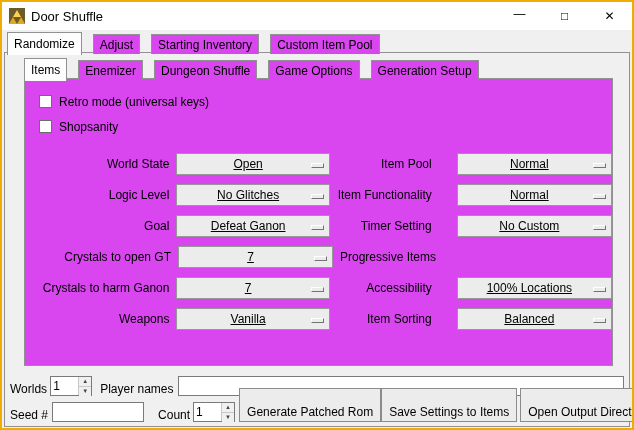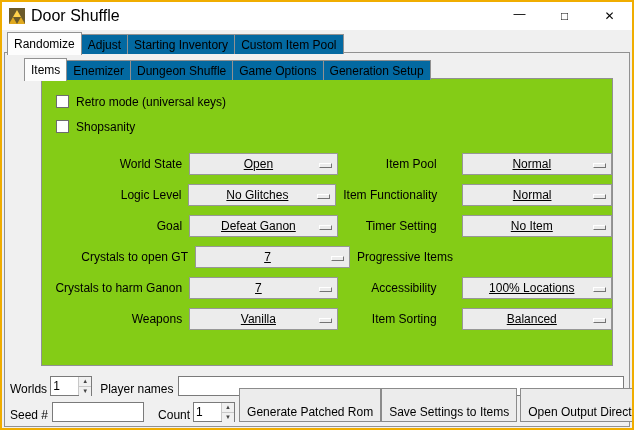--- a/index.html
+++ b/index.html
@@ -8,40 +8,40 @@
 
   .window {
     position:relative; width:634px; height:430px;
     background:#f0f0f0; border:2px solid var(--accent,#f0ad00);
     overflow:hidden;
   }
 
   
   .titlebar { height:28px; background:#fff; display:flex; align-items:center; padding-left:7px; }
   .app-icon { width:16px; height:16px; margin-right:6px; flex:0 0 auto; }
-  .title-text { font-size:16px; }
+  .title-text { font-size:13px; }
   .win-controls { margin-left:auto; display:flex; height:28px; }
   .win-btn { width:45px; height:28px; display:flex; align-items:center; justify-content:center;
              font-size:12px; cursor:default; }
   .win-btn.min span { position:relative; top:-2px; }
 
   
-  .tabs { display:flex; align-items:flex-end; position:absolute; z-index:3; }
+  .tabs { display:flex; align-items:flex-end; position:absolute; z-index:3;gap:12px; }
   .tab { height:20px; display:flex; align-items:center; padding:0 6px;
-         background:#0369a1; border:1px solid #919191; border-bottom:none; margin-right:-1px; }
+         background:#d946ef; border:1px solid #919191; border-bottom:none; margin-right:-1px; }
   .tab.selected { height:23px; background:#fdfdfd; position:relative; z-index:4; margin-bottom:-1px;
                   padding-bottom:1px; }
   .main-tabs { top:30px; left:5px; }
   .sub-tabs  { top:5px;  left:19px; position:absolute; }
 
   .outer-frame { position:absolute; top:50px; left:2px; right:2px; bottom:1px;
                  border:1px solid #919191; background:#f0f0f0; }
 
-  .inner-frame { position:absolute; top:25px; left:36px; right:16px; height:288px;
-                 border:1px solid #919191; background:#84cc16; padding:10px 0 0 8px; }
+  .inner-frame { position:absolute; top:25px; left:19px; right:16px; height:288px;
+                 border:1px solid #919191; background:#d946ef; padding:10px 0 0 8px; }
 
   
   .check-row { display:flex; align-items:center; height:25px; padding-left:6px; }
   .checkbox { width:13px; height:13px; background:#fff; border:1px solid #6d6d6d; margin-right:7px; flex:0 0 auto; }
   .check-label { white-space:nowrap; }
 
   
   .opt-grid { margin-top:9px; }
   .opt-row { display:flex; align-items:center; height:31px; }
   .opt-label { text-align:right; white-space:nowrap; }
@@ -163,21 +163,21 @@
         </div>
 
         <div class="opt-row">
           <span class="opt-label l">Goal</span>
           <button class="dropdown l">
             <span class="dd-value">Defeat Ganon</span>
             <span class="dd-indicator"></span>
           </button>
           <span class="opt-label r">Timer Setting</span>
           <button class="dropdown r">
-            <span class="dd-value">No Item</span>
+            <span class="dd-value">No Custom</span>
             <span class="dd-indicator"></span>
           </button>
         </div>
 
         <div class="opt-row">
           <span class="opt-label l">Crystals to open GT</span>
           <button class="dropdown l">
             <span class="dd-value">7</span>
             <span class="dd-indicator"></span>
           </button>

